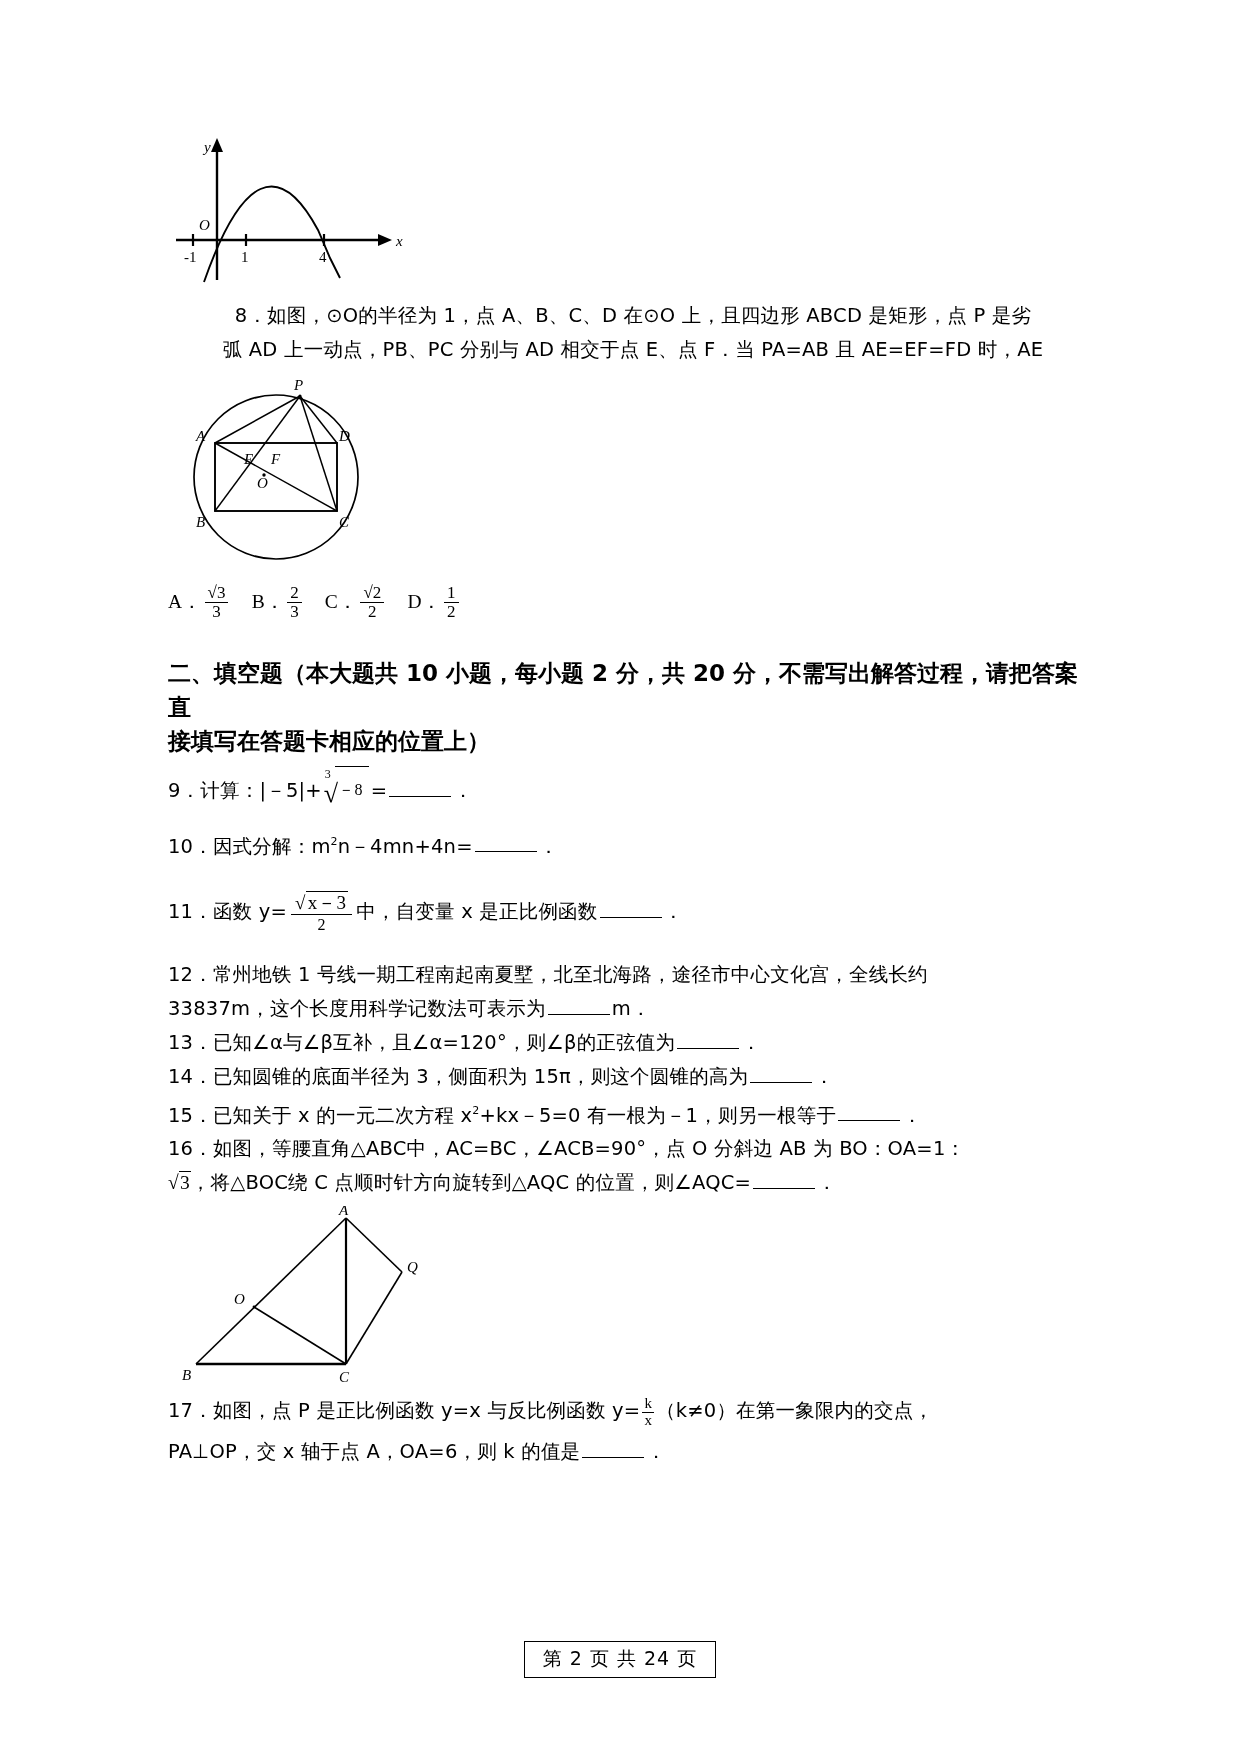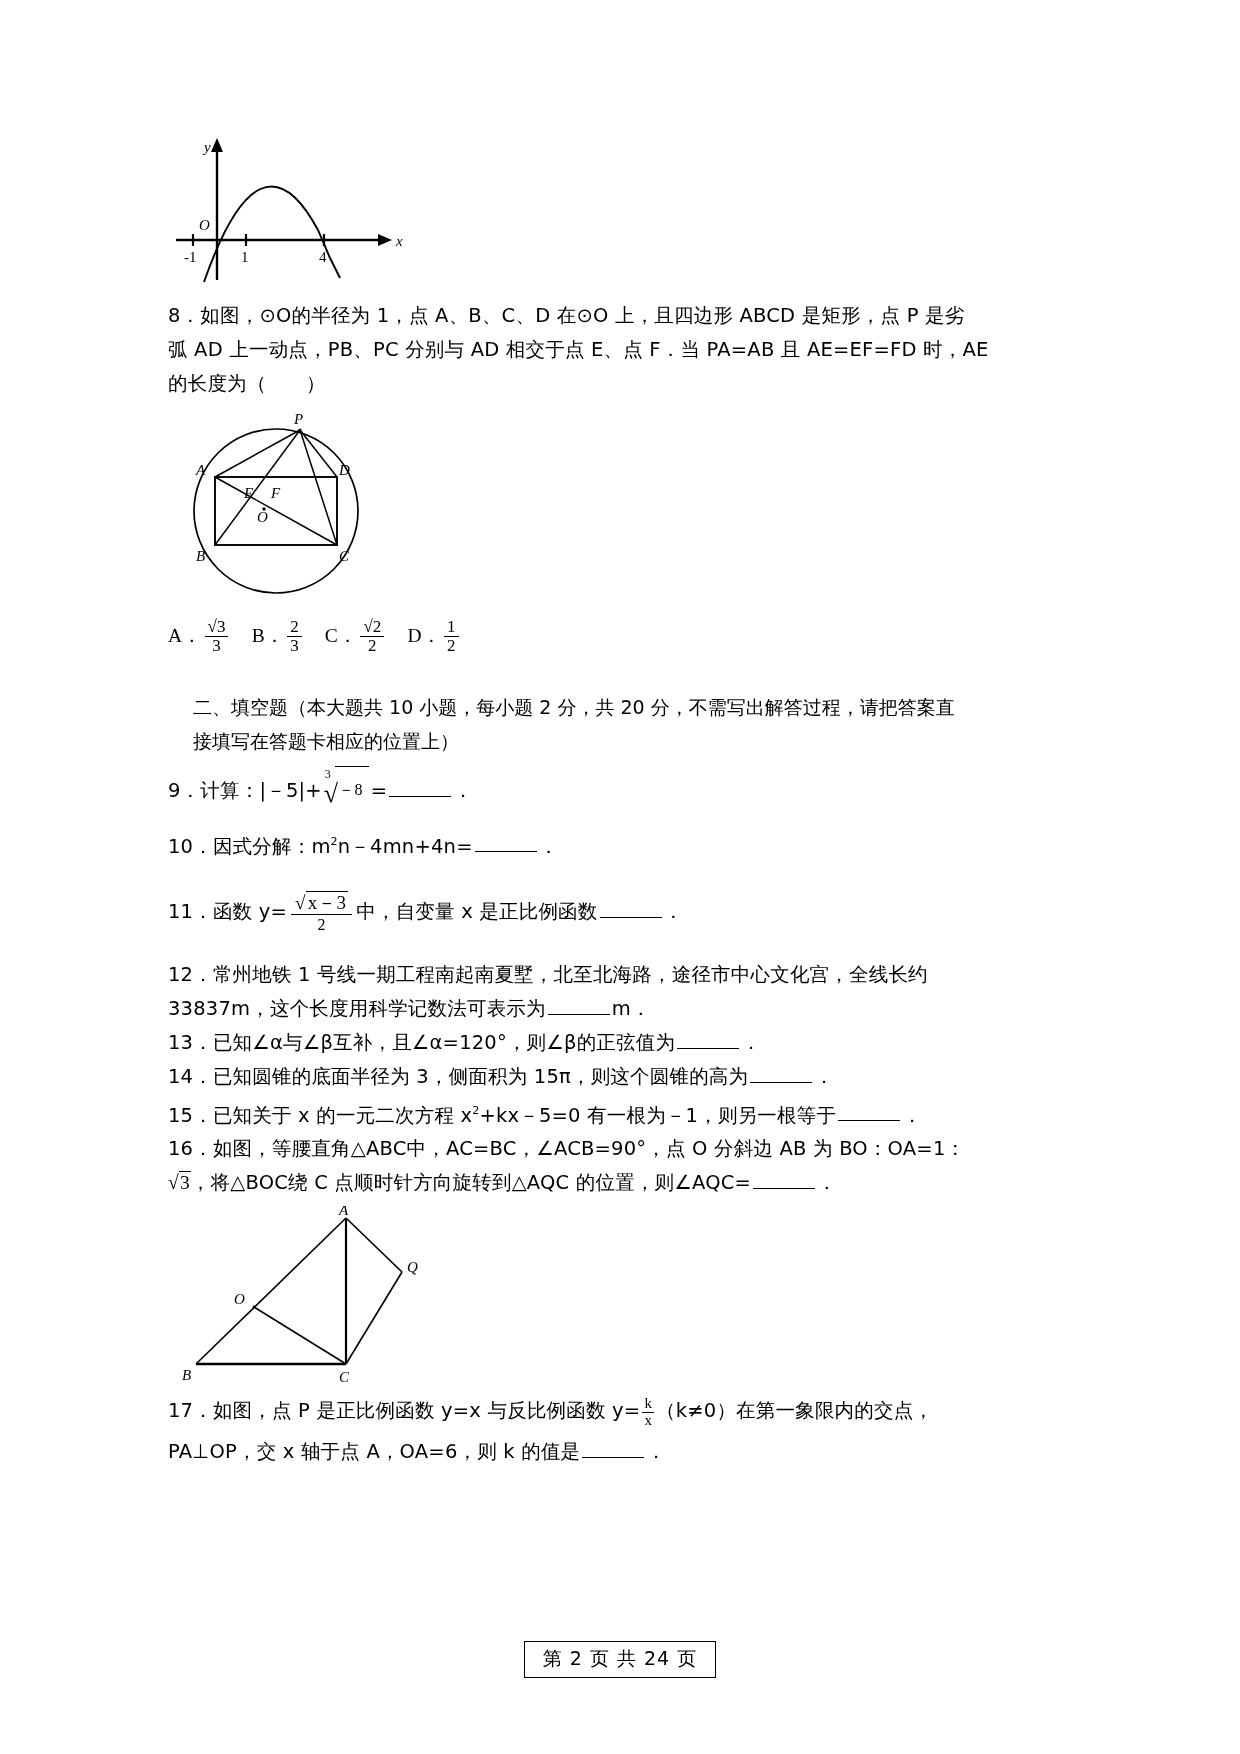--- a/index.html
+++ b/index.html
@@ -25,32 +25,31 @@
     top: 130px;
     width: 930px;
   }
   .qline {
     font-size: 19.5px;
     line-height: 34px;
     letter-spacing: 0.2px;
     color: #000;
     white-space: normal;
   }
-  .qblock { margin-bottom: 2px; }
+  .qblock { margin-bottom: 2px; text-align: center; }
   .spacer-sm { height: 10px; }
   .spacer-lg { height: 34px; }
 
   .mono-lat {
     font-family: "Liberation Serif", "DejaVu Serif", serif;
   }
   .bold-head {
-    font-weight: normal;
-    font-size: 19px;
+    font-weight: bold;
+    font-size: 23px;
     line-height: 34px;
-    margin-left: 25px;
   }
 
   
   .blank {
     display: inline-block;
     border-bottom: 1px solid #000;
     width: 62px;
     height: 15px;
     margin: 0 2px;
     vertical-align: baseline;
@@ -191,21 +190,20 @@
         <text x="151" y="132" font-family="Liberation Serif, serif" font-size="15">4</text>
       </svg>
     </div>
 
     <div class="spacer-sm"></div>
 
 
     <div class="qblock">
       <div class="qline">8．如图，⊙O的半径为 1，点 A、B、C、D 在⊙O 上，且四边形 ABCD 是矩形，点 P 是劣</div>
       <div class="qline">弧 AD 上一动点，PB、PC 分别与 AD 相交于点 E、点 F．当 PA=AB 且 AE=EF=FD 时，AE</div>
-      <div class="qline">的长度为（　　）</div>
     </div>
 
     <div style="height:6px"></div>
 
     <div class="figure" style="padding-left:8px">
       <svg width="215" height="200" viewBox="0 0 215 200">
         <circle cx="100" cy="102" r="82" fill="none" stroke="#000" stroke-width="1.7"></circle>
 
         <rect x="39" y="68" width="122" height="68" fill="none" stroke="#000" stroke-width="1.9"></rect>
 

